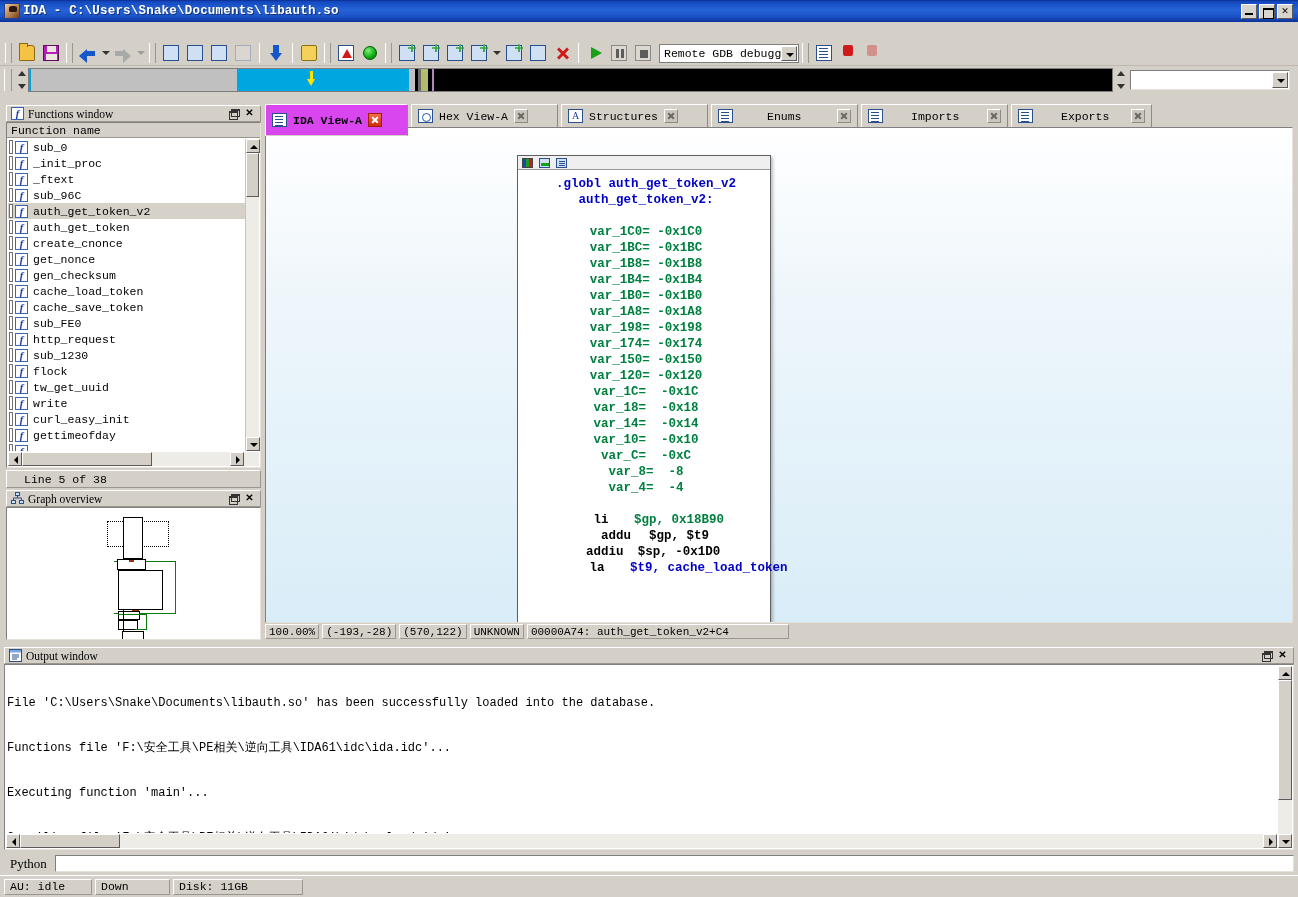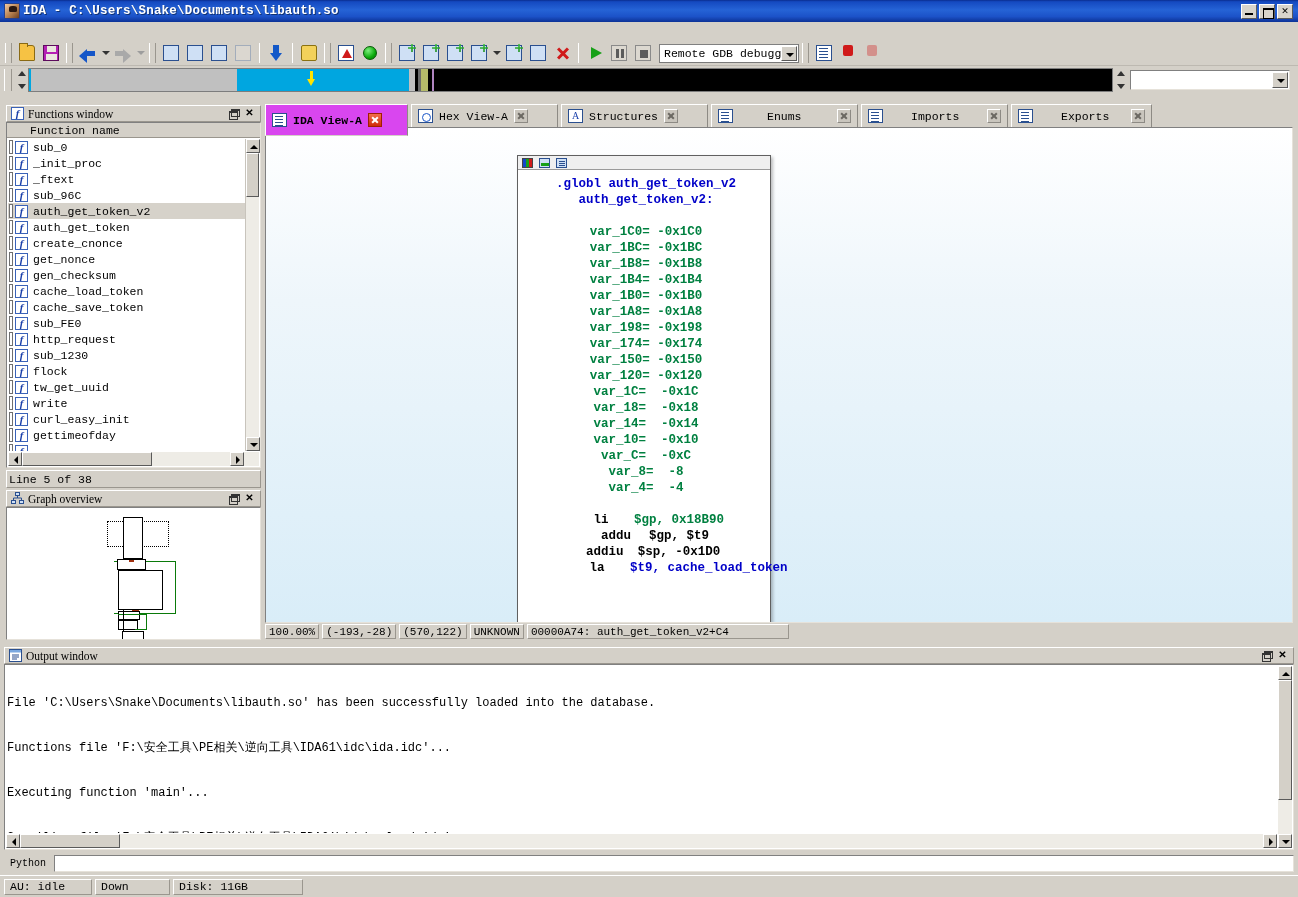--- a/index.html
+++ b/index.html
@@ -155,42 +155,42 @@
   .pt-restore::after{content:"";position:absolute;left:2px;top:4px;width:7px;height:6px;border:1px solid #333;border-top-width:2px;}
   .pt-restore::before{content:"";position:absolute;left:4px;top:2px;width:7px;height:5px;border:1px solid #333;border-top-width:2px;}
   .pt-close { font-family:"Liberation Sans",sans-serif; font-weight:bold; }
 
   
   .fn-window { position:absolute; left:6px; top:105px; width:255px; height:363px; }
   .fn-body { position:absolute; left:0; top:17px; width:255px; height:346px; background:#fff;
     border:1px solid #808080; border-right-color:#e6e2da; border-bottom-color:#e6e2da; }
   .fn-hdr { height:15px; background:#d4d0c8; border-bottom:1px solid #9a968e; display:flex; align-items:center;
     padding-left:4px; position:relative; }
-  .fn-hdr-text { font-family:"Liberation Mono",monospace; font-size:11.5px;margin-left:19px; }
+  .fn-hdr-text { font-family:"Liberation Mono",monospace; font-size:11.5px; }
   .fn-list { position:absolute; left:1px; top:16px; right:15px; bottom:16px; overflow:hidden; background:#fff; }
   .fn-row { height:16px; display:flex; align-items:center; padding-left:1px; }
   .fn-row.sel { background:#d6d2ca; }
   .fn-mark { width:4px; height:14px; margin-right:2px; border:1px solid #6f6f6f; background:#fff; flex:0 0 auto;}
   .fn-ficon { width:13px; height:13px; margin-right:5px; flex:0 0 auto; background:#fff; border:1px solid #3a62b8;
     color:#1a3faa; font-family:"Liberation Serif",serif; font-style:italic; font-weight:bold; font-size:11px;
     line-height:11px; text-align:center; }
   .fn-name { font-family:"Liberation Mono",monospace; font-size:11.5px; color:#000; white-space:nowrap; }
   .vscroll { position:absolute; right:1px; top:16px; bottom:16px; width:14px; background:#eeece6;
      border-left:1px solid #c8c4bc;}
   .sb-btn { width:14px; height:14px; background:#d4d0c8; border:1px solid #fff;
      border-right-color:#5a5a5a; border-bottom-color:#5a5a5a; position:relative; }
   .sb-up::after{content:"";position:absolute;left:3px;top:5px;border-left:4px solid transparent;border-right:4px solid transparent;border-bottom:4px solid #000;}
   .sb-dn::after{content:"";position:absolute;left:3px;top:5px;border-left:4px solid transparent;border-right:4px solid transparent;border-top:4px solid #000;}
   .sb-lf::after{content:"";position:absolute;left:5px;top:3px;border-top:4px solid transparent;border-bottom:4px solid transparent;border-right:4px solid #000;}
   .sb-rt::after{content:"";position:absolute;left:5px;top:3px;border-top:4px solid transparent;border-bottom:4px solid transparent;border-left:4px solid #000;}
   .sb-thumb { background:#d4d0c8; border:1px solid #fff; border-right-color:#5a5a5a; border-bottom-color:#5a5a5a; }
   .hscroll { position:absolute; left:1px; right:1px; bottom:1px; height:14px; background:#eeece6; }
 
   .line-status { position:absolute; left:6px; top:470px; width:255px; height:18px; background:#d4d0c8;
-    display:flex; align-items:center; padding-left:2px;
+    display:flex; align-items:center; padding-left:17px;
     border:1px solid #9a968e; border-top-color:#fff; border-left-color:#fff;}
   .line-status span { font-family:"Liberation Mono",monospace; font-size:11.5px; }
 
   
   .go-window { position:absolute; left:6px; top:490px; width:255px; height:150px; }
   .go-body { position:absolute; left:0; top:17px; width:255px; height:133px; background:#fff;
     border:1px solid #808080; border-right-color:#e6e2da; border-bottom-color:#e6e2da; overflow:hidden;}
   .go-vp { position:absolute; border:1px dotted #000; }
   .go-node { position:absolute; background:#fff; border:1px solid #000; }
   .go-edge { position:absolute; background:#0a7a0a; }
@@ -249,21 +249,21 @@
   .out-window { position:absolute; left:4px; top:647px; width:1290px; height:203px; }
   .out-body { position:absolute; left:0; top:17px; width:1290px; height:186px; background:#fff;
     border:1px solid #808080; border-right-color:#e6e2da; border-bottom-color:#e6e2da; }
   .out-text { position:absolute; left:2px; top:1px; right:16px; bottom:16px; overflow:hidden;
     font-family:"Liberation Mono",monospace; font-size:12px; line-height:15px; color:#000; white-space:pre;}
   .out-line { white-space:pre; }
   .out-hscroll { position:absolute; left:1px; right:16px; bottom:1px; height:14px; background:#eeece6; }
   .out-vscroll { position:absolute; right:1px; top:1px; bottom:1px; width:14px; background:#eeece6; }
 
   .pyrow { position:absolute; left:4px; top:854px; width:1290px; height:19px; display:flex; align-items:center; }
-  .pylbl { font-family:Liberation Mono, monospace; font-size:10px; padding:0 8px 0 6px; }
+  .pylbl { font-family:Liberation Serif, serif; font-size:13px; padding:0 8px 0 6px; }
   .pyinput { flex:1; height:17px; background:#fff; border:1px solid #808080;
     border-right-color:#e6e2da; border-bottom-color:#e6e2da; padding-left:3px;
     font-family:"Liberation Mono",monospace; font-size:11.5px; display:flex; align-items:center;}
 
   .statusbar { position:absolute; left:0; top:875px; width:1298px; height:22px; background:#d4d0c8;
     display:flex; align-items:center; padding-left:4px; gap:3px; border-top:1px solid #fff;}
   .sb-cell { height:16px; padding:0 5px; display:flex; align-items:center;
     border:1px solid #9a968e; border-top-color:#fff; border-left-color:#fff;
     font-family:"Liberation Mono",monospace; font-size:11.5px; white-space:nowrap;}
   .sb-cell.w1 { min-width:88px; }

